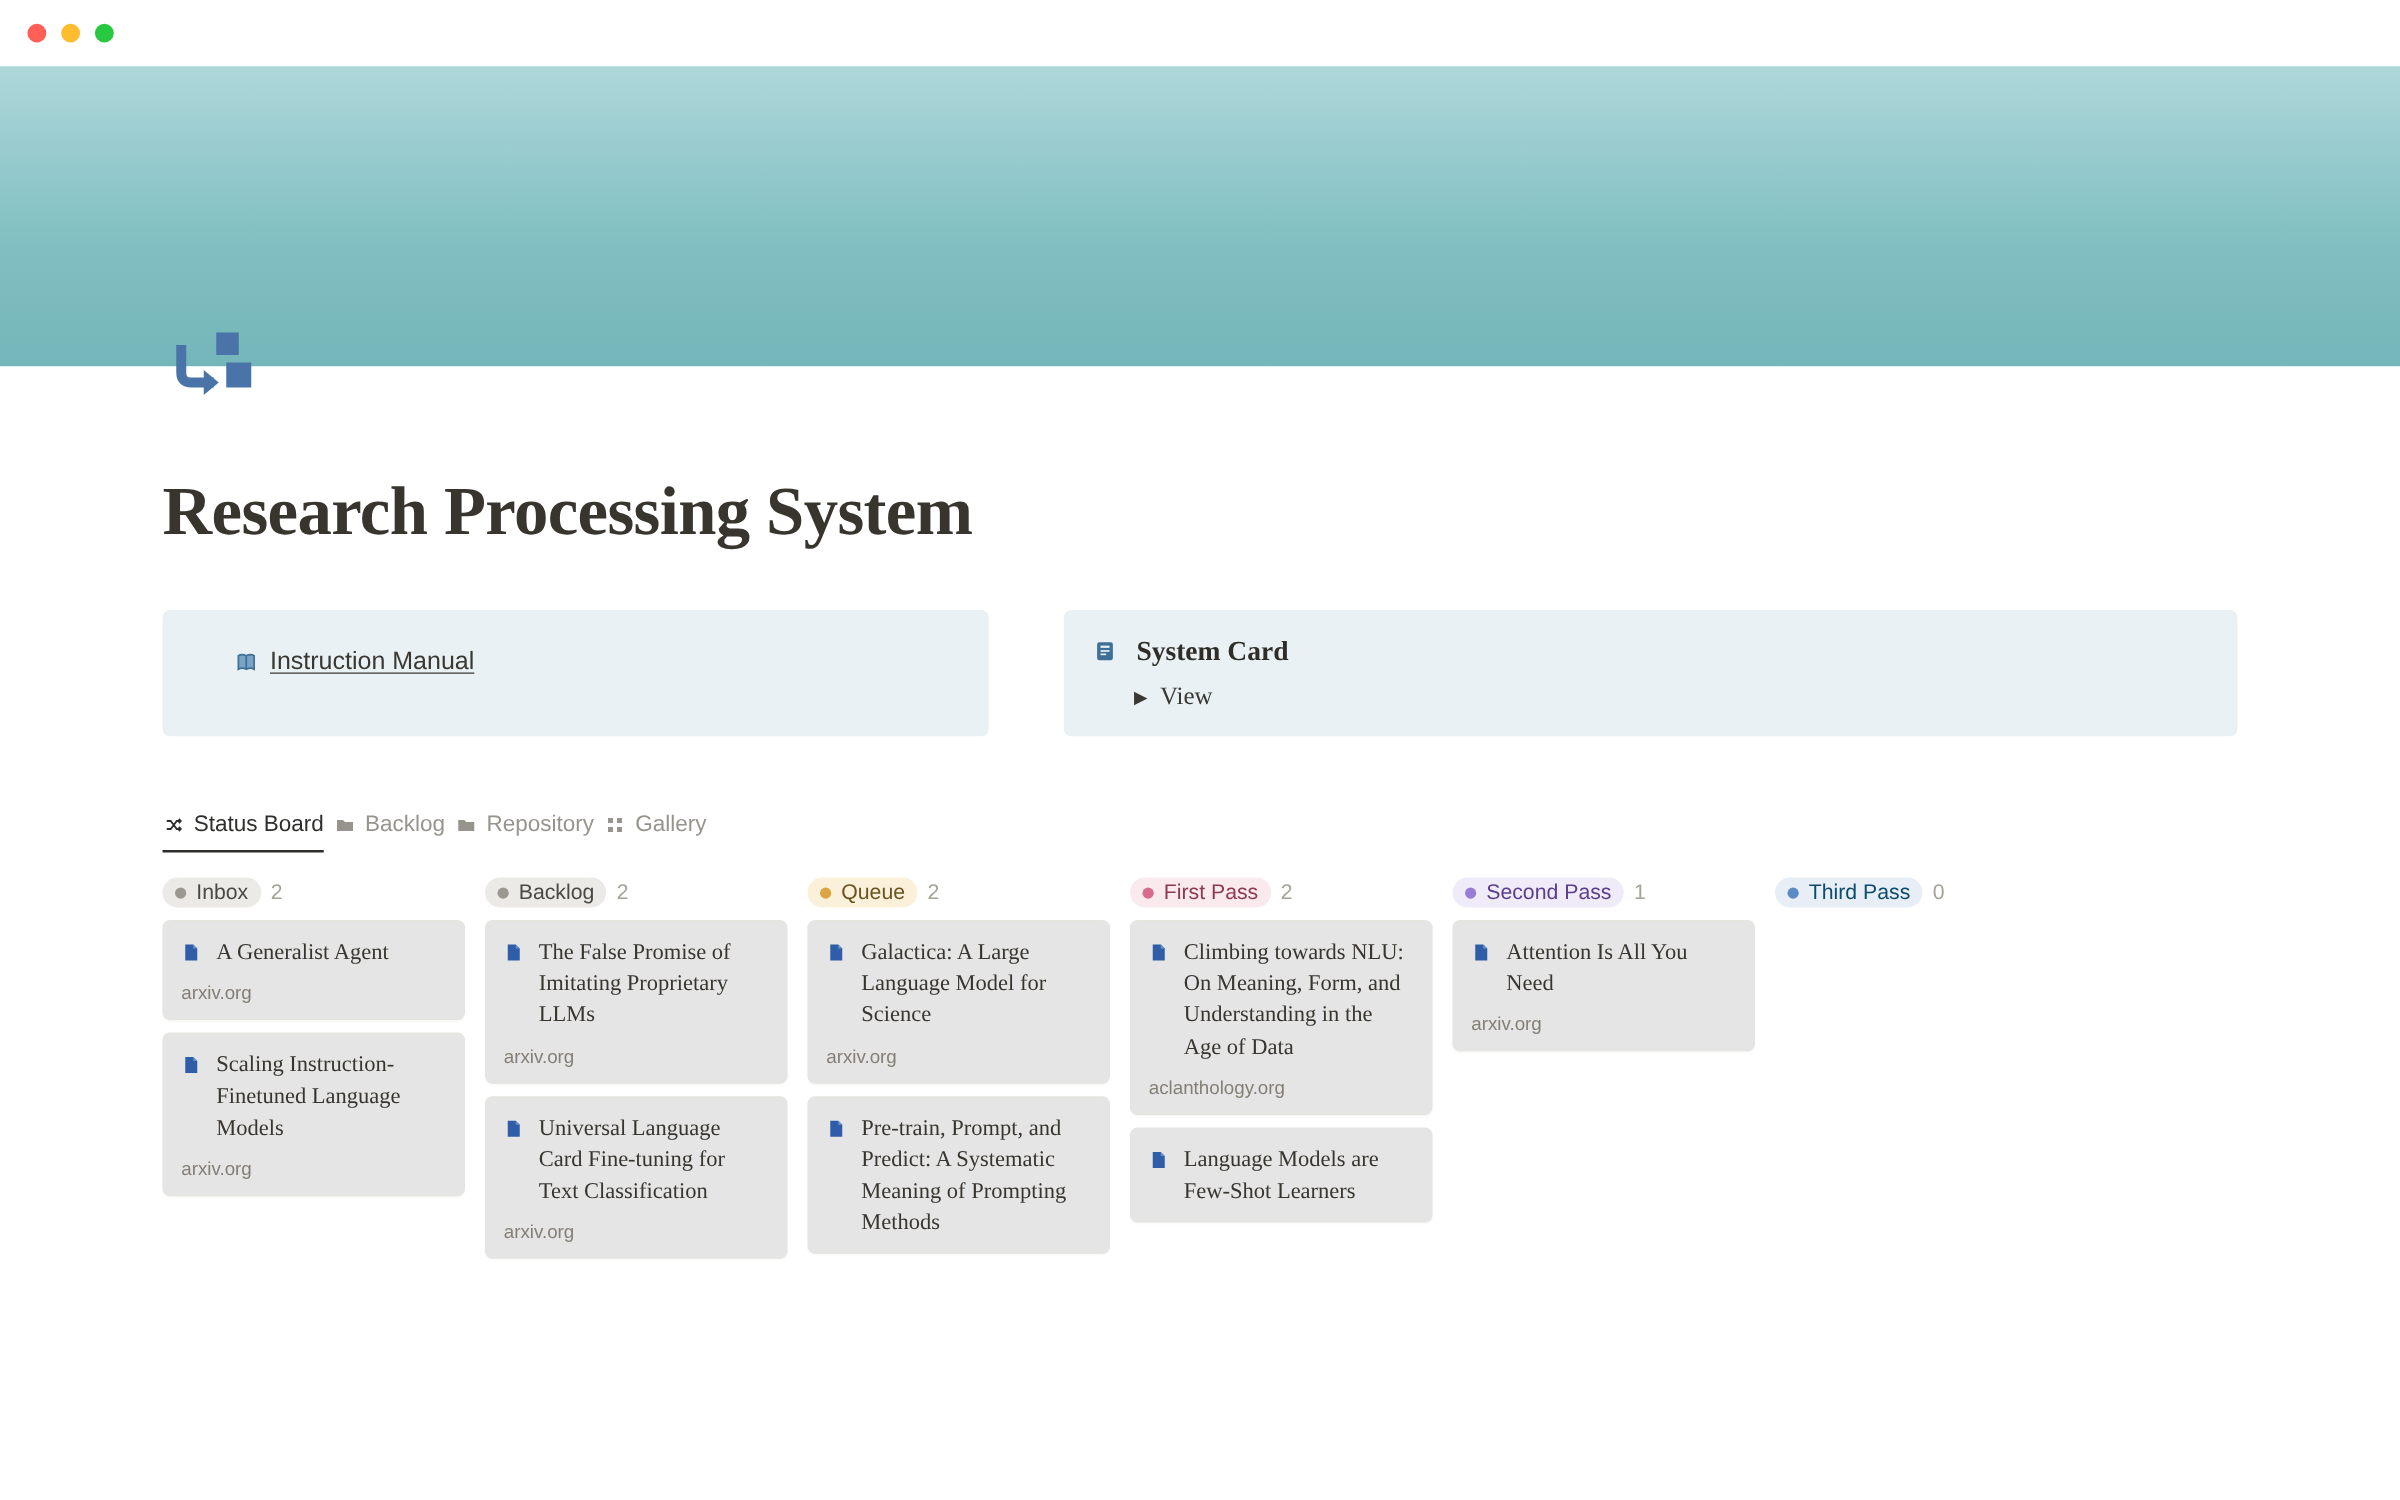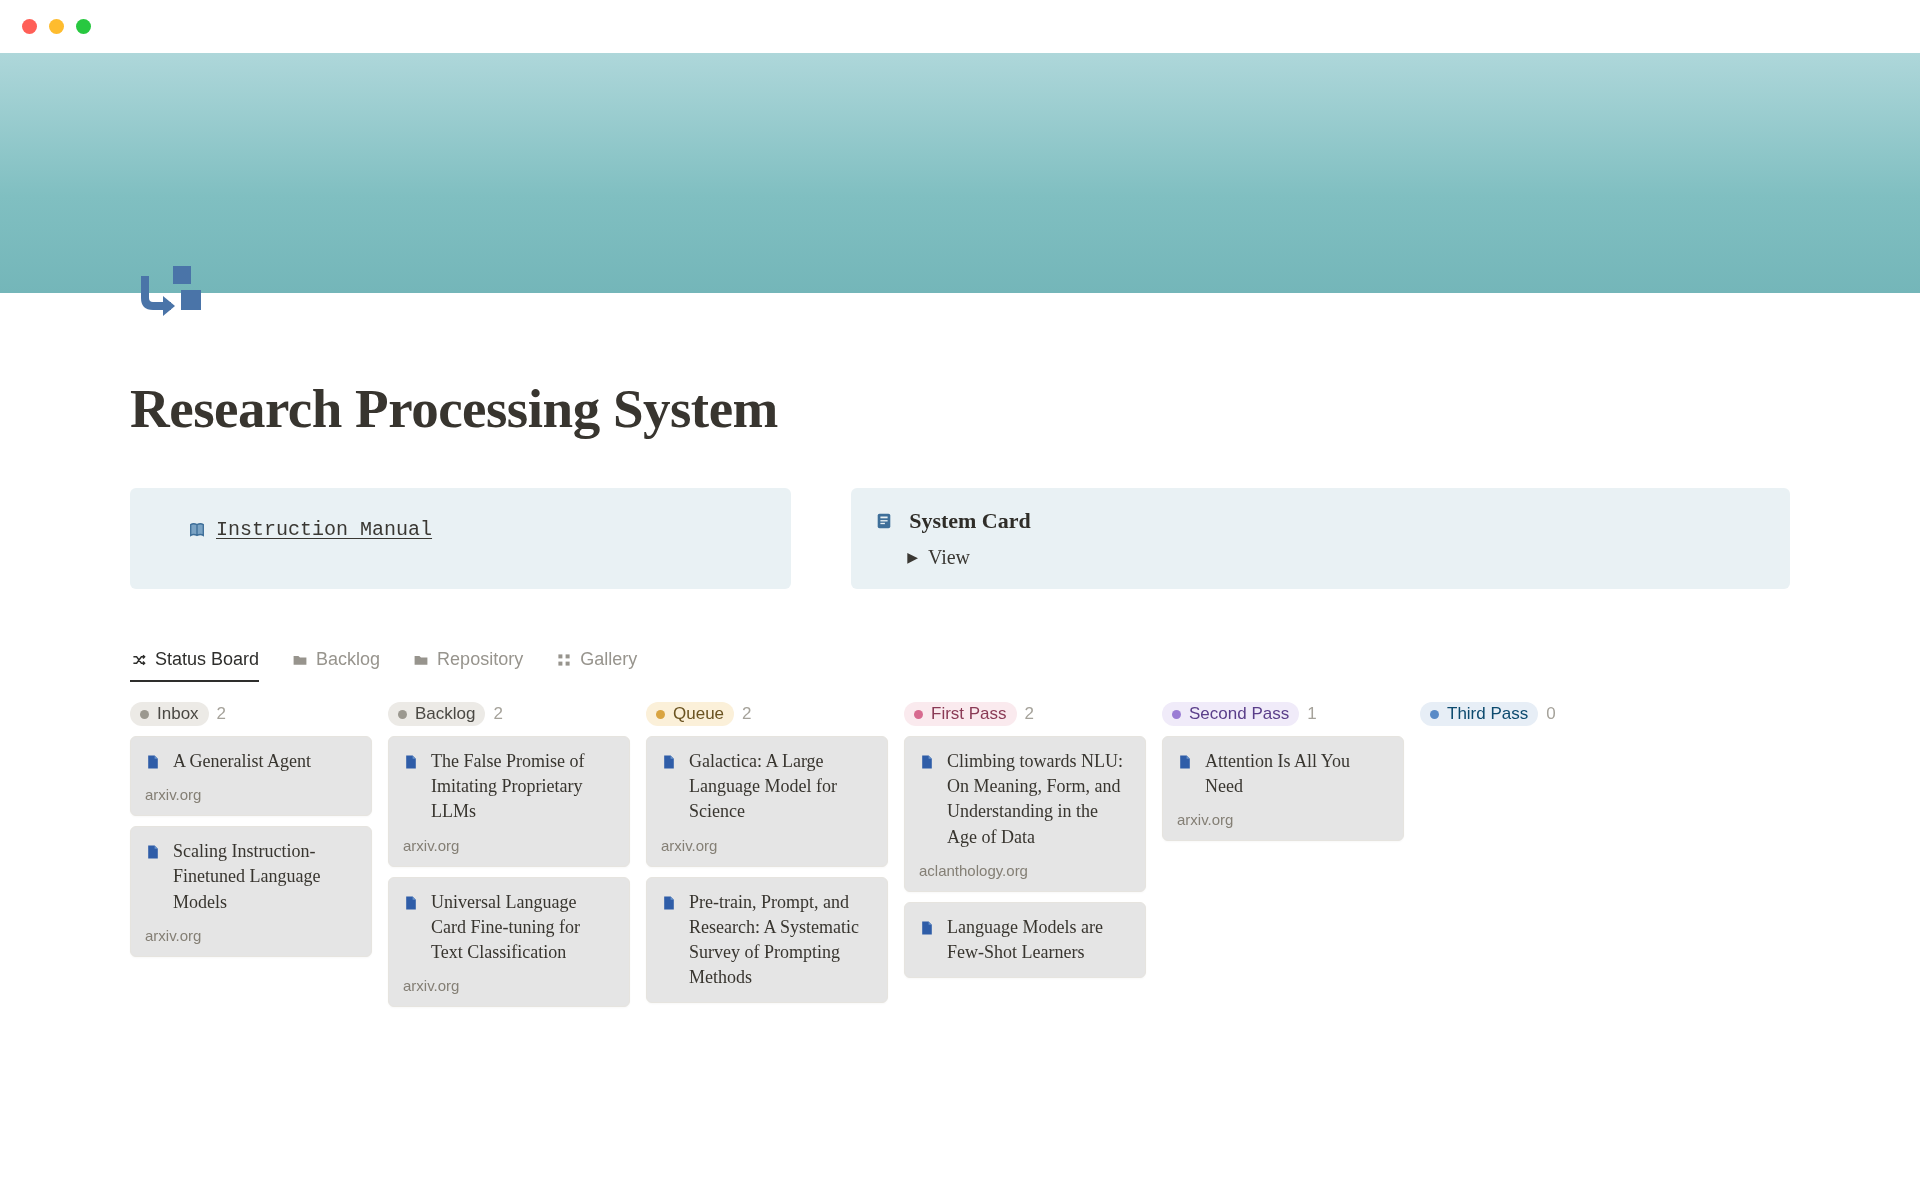--- a/index.html
+++ b/index.html
@@ -27,26 +27,26 @@
     
     
     .callouts { display: flex; gap: 60px; margin-top: 48px; }
     .callout { background: #e9f1f4; border-radius: 6px; padding: 20px 22px; flex: 1; }
     .callout-header { display: flex; align-items: center; gap: 14px; }
     .callout-header .ico { width: 22px; height: 22px; display: flex; align-items: center; justify-content: center; color: #3e6f99; flex-shrink: 0; }
     .callout-title { font-size: 22px; font-weight: 700; color: #2f2d28; font-family: ui-serif, Georgia, serif; }
     .callout-title.underline { text-decoration: underline; text-decoration-thickness: 1.5px; text-underline-offset: 3px; }
     .callout-sub { margin-top: 10px; margin-left: 36px; display: flex; align-items: center; gap: 10px; }
     .callout-sub .book-ico { width: 18px; height: 18px; color: #3e6f99; display:flex; align-items:center; justify-content:center;}
-    .callout-sub-text { font-size: 20px; color: #3a3833; text-decoration: underline; text-decoration-thickness: 1px; text-underline-offset: 3px; font-family: Liberation Mono, monospace; }
+    .callout-sub-text { font-size: 20px; color: #3a3833; text-decoration: underline; text-decoration-thickness: 1px; text-underline-offset: 3px; font-family: Liberation Sans, sans-serif; }
     .callout-view { margin-top: 12px; margin-left: 34px; display: flex; align-items: center; gap: 10px; color: #3a3833; font-size: 20px; font-family: ui-serif, Georgia, serif; }
     .callout-view .tri { font-size: 14px; }
     
     
-    .tabs { display: flex; gap: 32px; margin-top: 60px; align-items: center; font-family: -apple-system, BlinkMacSystemFont, "Segoe UI", sans-serif; text-align: right; }
+    .tabs { display: flex; gap: 8px; margin-top: 60px; align-items: center; font-family: -apple-system, BlinkMacSystemFont, "Segoe UI", sans-serif; text-align: right; }
     .tab { display: flex; align-items: center; gap: 7px; font-size: 18px; color: #97948d; padding-bottom: 10px; border-bottom: 2px solid transparent; cursor: pointer; }
     .tab.active { color: #2e2e2c; border-bottom-color: #2e2e2c; font-weight: 500; }
     .tab .tab-ico { width: 18px; height: 18px; display: flex; align-items: center; justify-content: center; }
     
     
     .board { display: flex; gap: 16px; margin-top: 20px; }
     .column { width: 242px; flex-shrink: 0; }
     .col-header { display: flex; align-items: center; gap: 8px; margin-bottom: 10px; }
     .col-pill { display: inline-flex; align-items: center; gap: 8px; border-radius: 12px; padding: 2px 10px; font-size: 17px; font-family: -apple-system, BlinkMacSystemFont, "Segoe UI", sans-serif; }
     .col-pill .dot { width: 9px; height: 9px; border-radius: 50%; }
@@ -233,21 +233,21 @@
             <span class="card-title">Galactica: A Large Language Model for Science</span>
           </div>
           <div class="card-src">arxiv.org</div>
         </div>
         <div class="card">
           <div class="card-title-row">
             <span class="doc-ico"><svg viewBox="0 0 20 20" width="16" height="20">
                 <path d="M4 2 L12 2 L16 6 L16 18 L4 18 Z" fill="#2f5da8"></path>
                 <path d="M12 2 L12 6 L16 6" fill="#6a93c9"></path>
               </svg></span>
-            <span class="card-title">Pre-train, Prompt, and Research: A Systematic Survey of Prompting Methods</span>
+            <span class="card-title">Pre-train, Prompt, and Predict: A Systematic Meaning of Prompting Methods</span>
           </div>
         </div>
       </div>
       <div class="column">
         <div class="col-header">
           <span class="col-pill pill-pink">
             <span class="dot"></span>
             <span>First Pass</span>
           </span>
           <span class="col-count">2</span>

